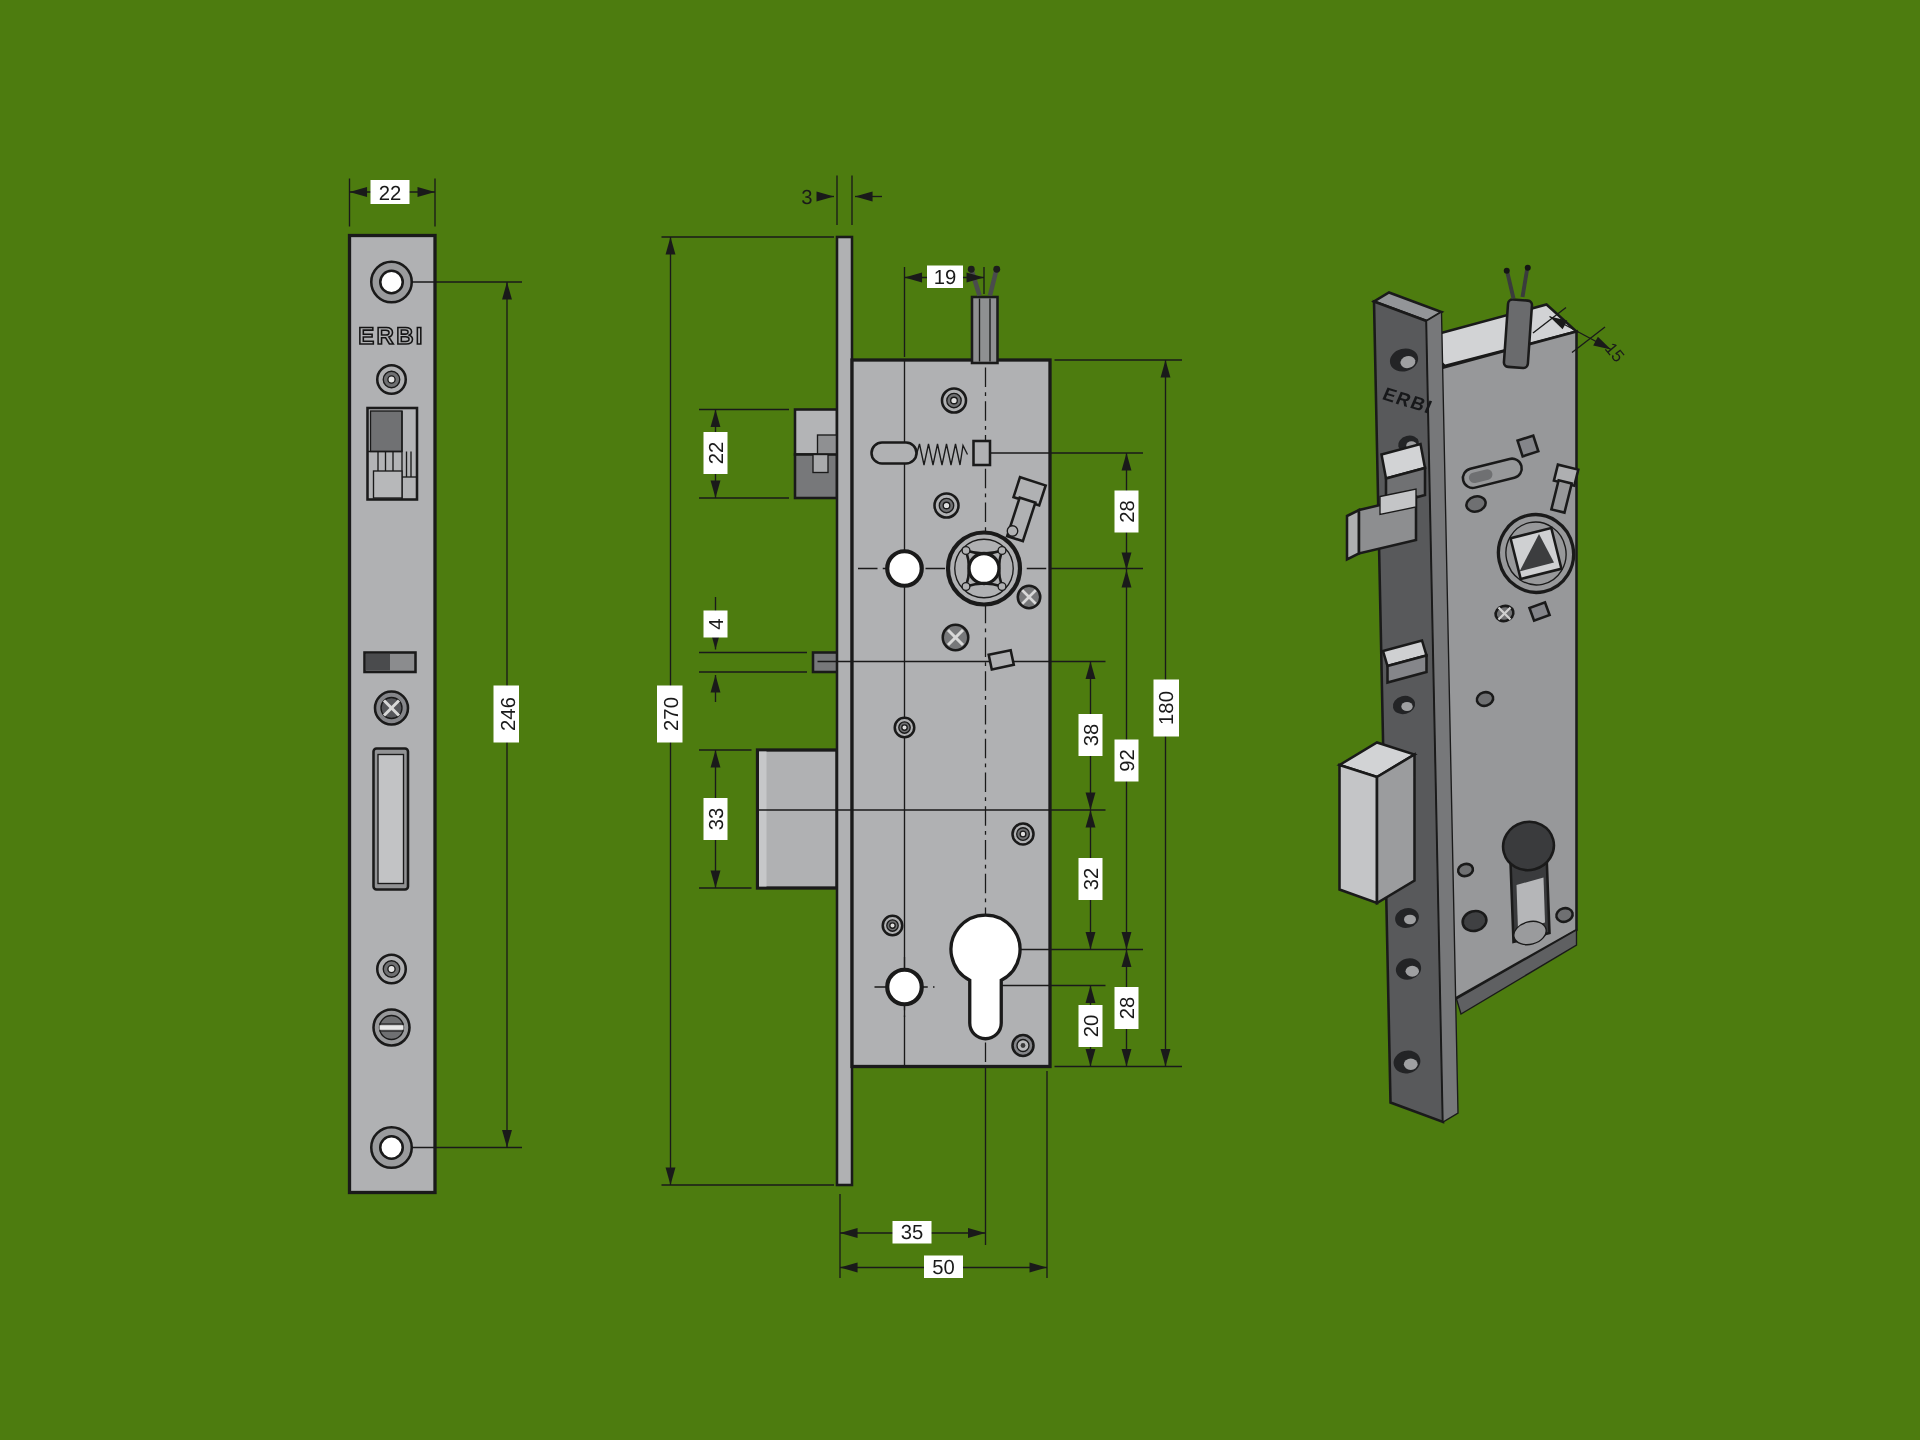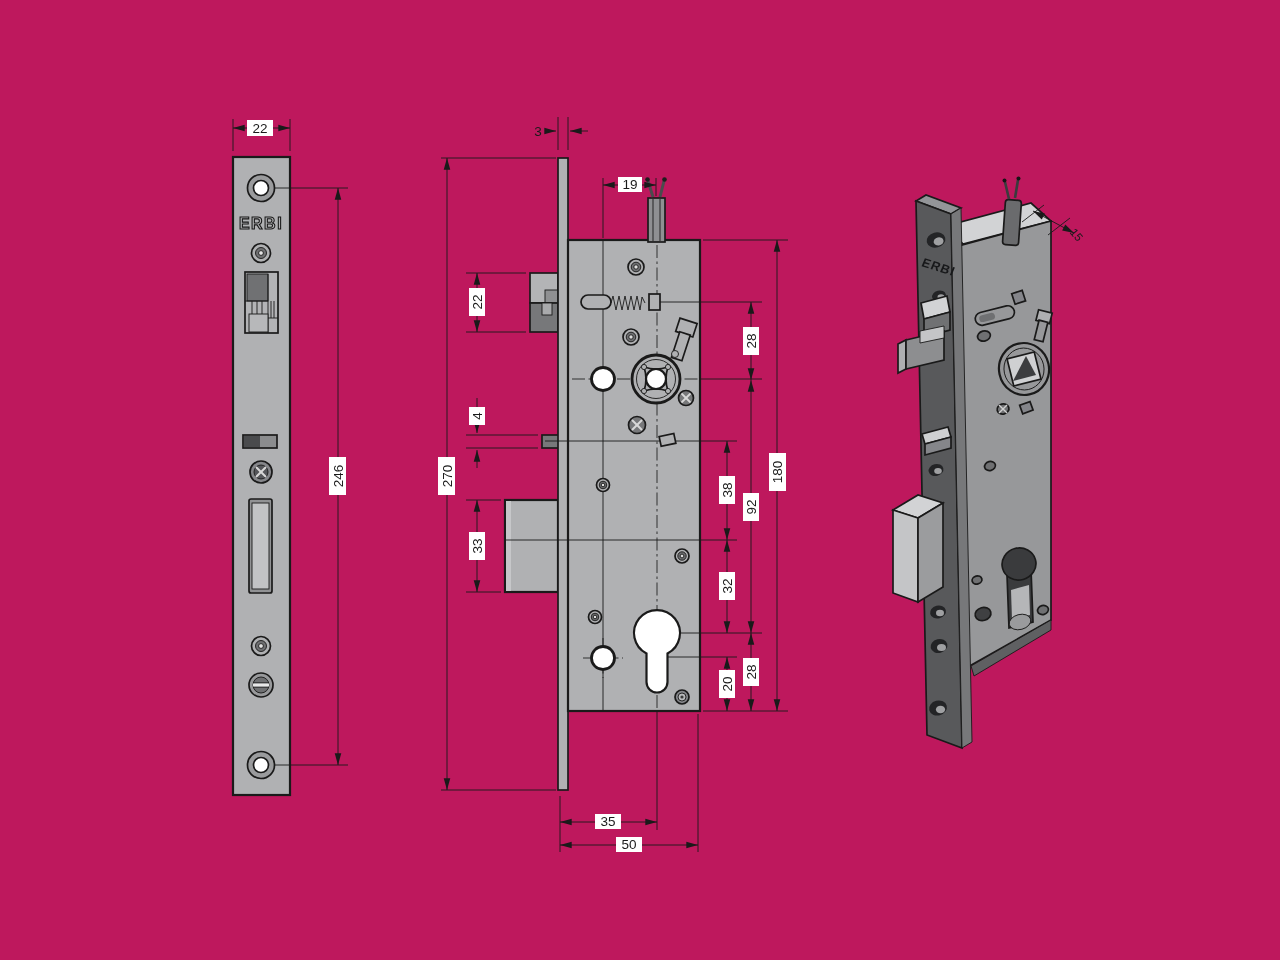--- a/index.html
+++ b/index.html
@@ -1,16 +1,16 @@
 <!DOCTYPE html>
 <html><head>
 <meta charset="utf-8">
 <style>
   html,body{margin:0;padding:0;background:#fff;}
-  .canvas{width:1280px;height:960px;position:relative;background:#be185d;}
+  .canvas{width:1280px;height:960px;position:relative;background:#4d7c0f;}
   svg{display:block;}
   
   .s  {stroke:#1a1a1a;stroke-width:1.7;fill:none;stroke-linejoin:miter;}
   .s2 {stroke:#1a1a1a;stroke-width:2.2;fill:none;}
   .s3 {stroke:#1a1a1a;stroke-width:2.8;fill:none;}
   .th {stroke:#1a1a1a;stroke-width:0.9;fill:none;}
   .dim{stroke:#1a1a1a;stroke-width:0.9;fill:none;}
   .cl {stroke:#1a1a1a;stroke-width:0.85;fill:none;stroke-dasharray:13 3.5 2.5 3.5;}
   .wbg{fill:#ffffff;stroke:none;}
   

